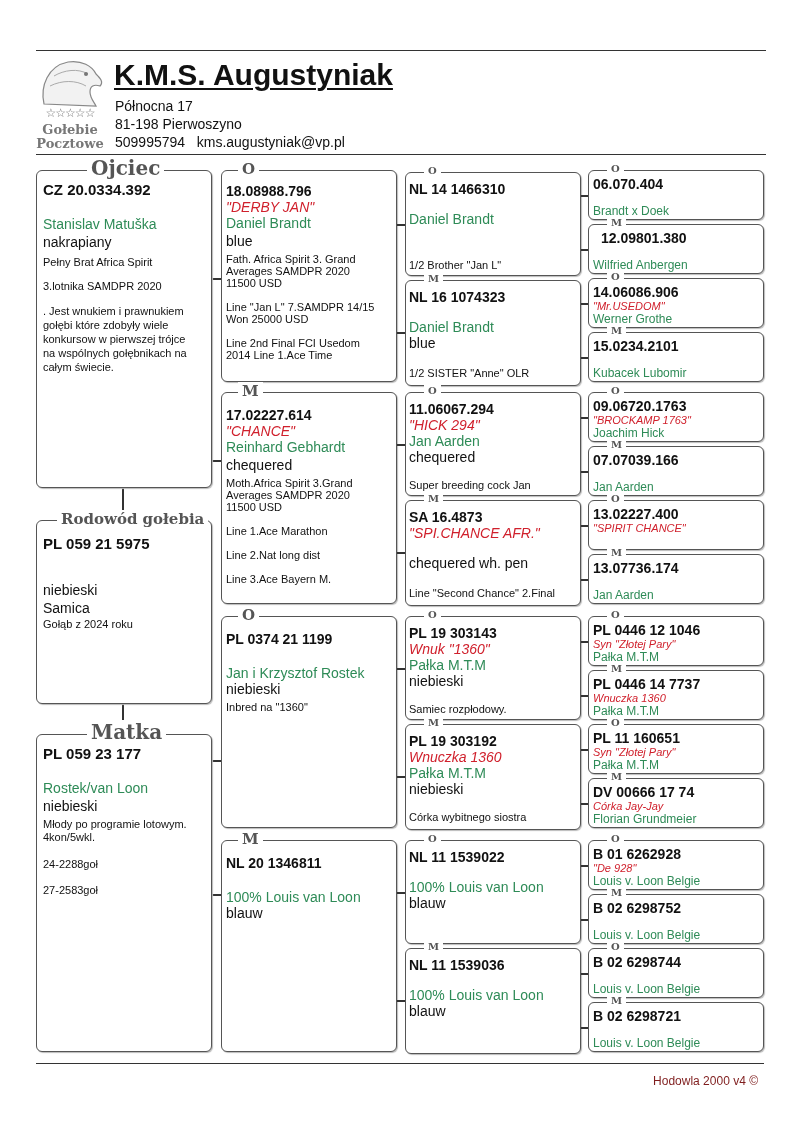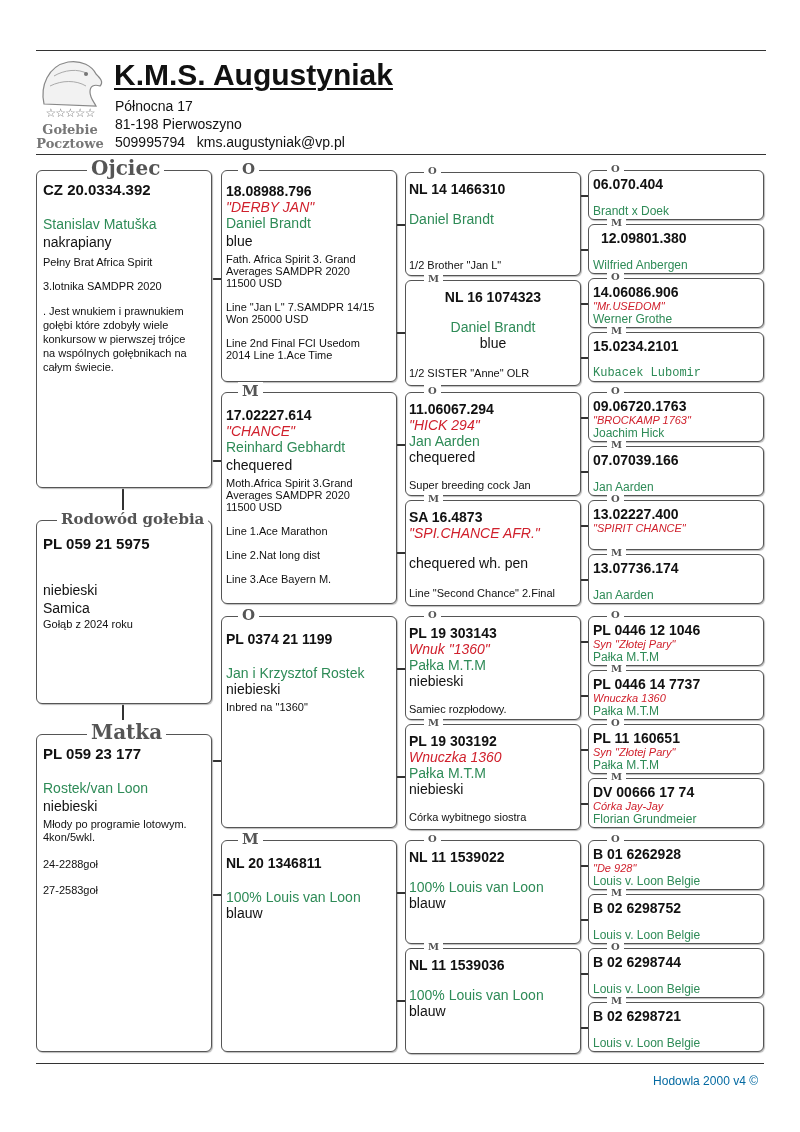--- a/index.html
+++ b/index.html
@@ -16,21 +16,21 @@
   .lbl { position:absolute; top:-11px; background:#fff; padding:0 4px; font-family:"DejaVu Serif", serif; font-weight:bold; color:#555; line-height:18px; }
   .lbl.big { font-size:20px; top:-15px; line-height:24px; }
   .lbl.mid { font-size:15px; top:-11px; }
   .lbl.sm { font-size:10px; top:-8px; line-height:12px; }
   .rn { font-weight:bold; color:#111; }
   .nm { color:#d0202c; font-style:italic; }
   .br { color:#2e8b57; }
   .col { color:#111; }
   .nt { color:#111; }
   .ln { position:absolute; background:#333; }
-  .footer { position:absolute; right:42px; top:1074px; font-size:12px; color:#0369a1; }
+  .footer { position:absolute; right:42px; top:1074px; font-size:12px; color:#7f1d1d; }
   .blk { display:block; white-space:pre-line; }
 </style>
 </head>
 <body>
 
 <div class="rule" style="top:50px;"></div>
 <div class="logo">
   <svg width="72" height="52" viewBox="0 0 72 52" style="position:absolute;left:0;top:0;">
     <path d="M10 48 C6 30 14 10 34 6 C48 4 58 10 62 18 C66 22 70 26 66 30 C60 28 56 30 56 36 C56 42 60 46 62 50 Z" fill="#f2f2f2" stroke="#888" stroke-width="1.2"></path>
     <path d="M20 20 C30 14 44 12 54 18" fill="none" stroke="#aaa" stroke-width="1"></path>
@@ -152,21 +152,21 @@
       <div class="lbl sm" style="left: 18px;">O</div>
       <div style="position: absolute; left: 3px; top: 8px; right: 3px;">
         <div class="rn" style="font-size: 14px;">NL 14 1466310</div>
         <div class="br" style="font-size: 14px; margin-top: 14px;">Daniel Brandt</div>
         <div class="nt" style="font-size: 11px; position: absolute; top: 78px;">1/2 Brother "Jan L"</div>
       </div>
     </div>
     <div class="ln" style="left: 397px; top: 224px; width: 8px; height: 1.5px;"></div>
     <div class="box" style="left: 405px; top: 280px; width: 176px; height: 106px;">
       <div class="lbl sm" style="left: 18px;">M</div>
-      <div style="position: absolute; left: 3px; top: 8px; right: 3px; text-align: center;">
+      <div style="position: absolute; left: 3px; top: 8px; right: 3px;">
         <div class="rn" style="font-size: 14px;">NL 16 1074323</div>
         <div class="br" style="font-size: 14px; margin-top: 14px;">Daniel Brandt</div>
         <div class="col" style="font-size: 14px;">blue</div>
         <div class="nt" style="font-size: 11px; position: absolute; top: 78px;">1/2 SISTER "Anne" OLR</div>
       </div>
     </div>
     <div class="ln" style="left: 397px; top: 332px; width: 8px; height: 1.5px;"></div>
     <div class="box" style="left: 405px; top: 392px; width: 176px; height: 104px;">
       <div class="lbl sm" style="left: 18px;">O</div>
       <div style="position: absolute; left: 3px; top: 8px; right: 3px;">
@@ -246,21 +246,21 @@
     <div class="box" style="left: 588px; top: 278px; width: 176px; height: 50px;">
       <div class="lbl sm" style="left: 18px;">O</div>
       <div class="rn" style="position: absolute; left: 4px; top: 5px; font-size: 14px;">14.06086.906</div>
       <div class="nm" style="position: absolute; left: 4px; top: 21px; font-size: 11px;">"Mr.USEDOM"</div>
       <div class="br" style="position: absolute; left: 4px; top: 33px; font-size: 12px;">Werner Grothe</div>
     </div>
     <div class="ln" style="left: 581px; top: 303px; width: 7px; height: 1.5px;"></div>
     <div class="box" style="left: 588px; top: 332px; width: 176px; height: 50px;">
       <div class="lbl sm" style="left: 18px;">M</div>
       <div class="rn" style="position: absolute; left: 4px; top: 5px; font-size: 14px;">15.0234.2101</div>
-      <div class="br" style="position: absolute; left: 4px; top: 33px; font-size: 12px; font-family: Liberation Mono, monospace;">Kubacek Lubomir</div>
+      <div class="br" style="position: absolute; left: 4px; top: 33px; font-size: 12px;">Kubacek Lubomir</div>
     </div>
     <div class="ln" style="left: 581px; top: 357px; width: 7px; height: 1.5px;"></div>
     <div class="box" style="left: 588px; top: 392px; width: 176px; height: 50px;">
       <div class="lbl sm" style="left: 18px;">O</div>
       <div class="rn" style="position: absolute; left: 4px; top: 5px; font-size: 14px;">09.06720.1763</div>
       <div class="nm" style="position: absolute; left: 4px; top: 21px; font-size: 11px;">"BROCKAMP 1763"</div>
       <div class="br" style="position: absolute; left: 4px; top: 33px; font-size: 12px;">Joachim Hick</div>
     </div>
     <div class="ln" style="left: 581px; top: 417px; width: 7px; height: 1.5px;"></div>
     <div class="box" style="left: 588px; top: 446px; width: 176px; height: 50px;">

